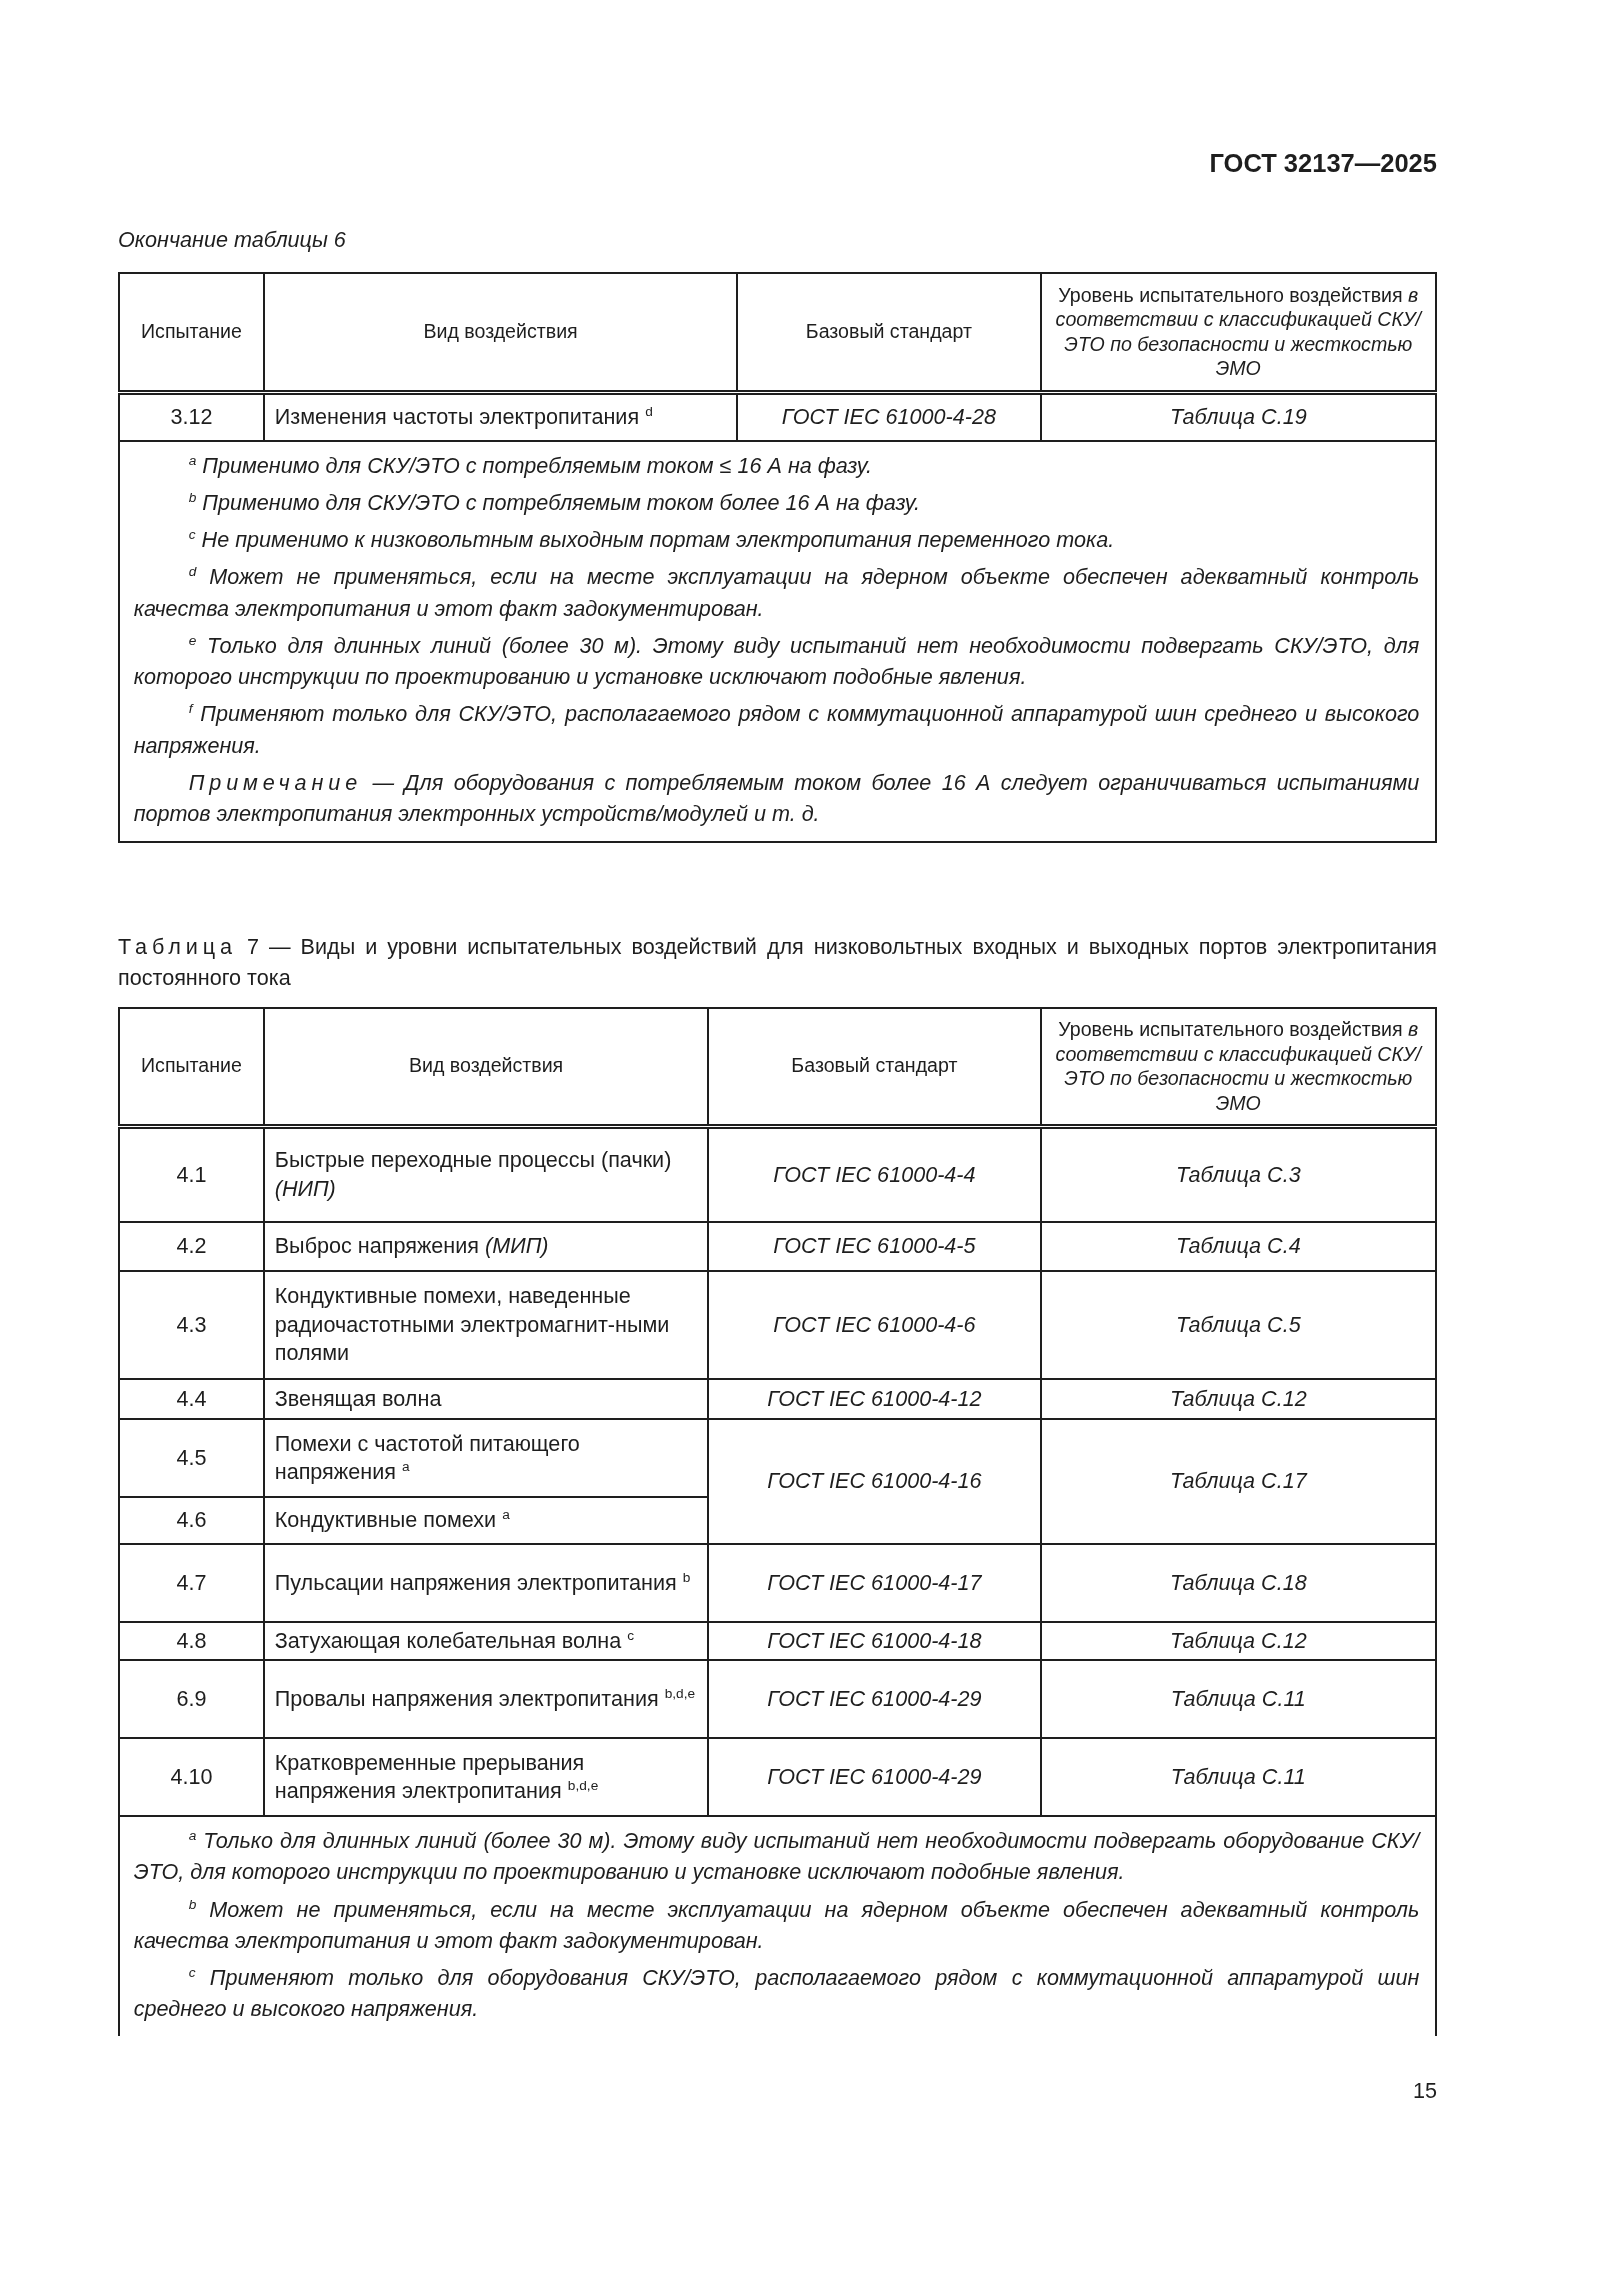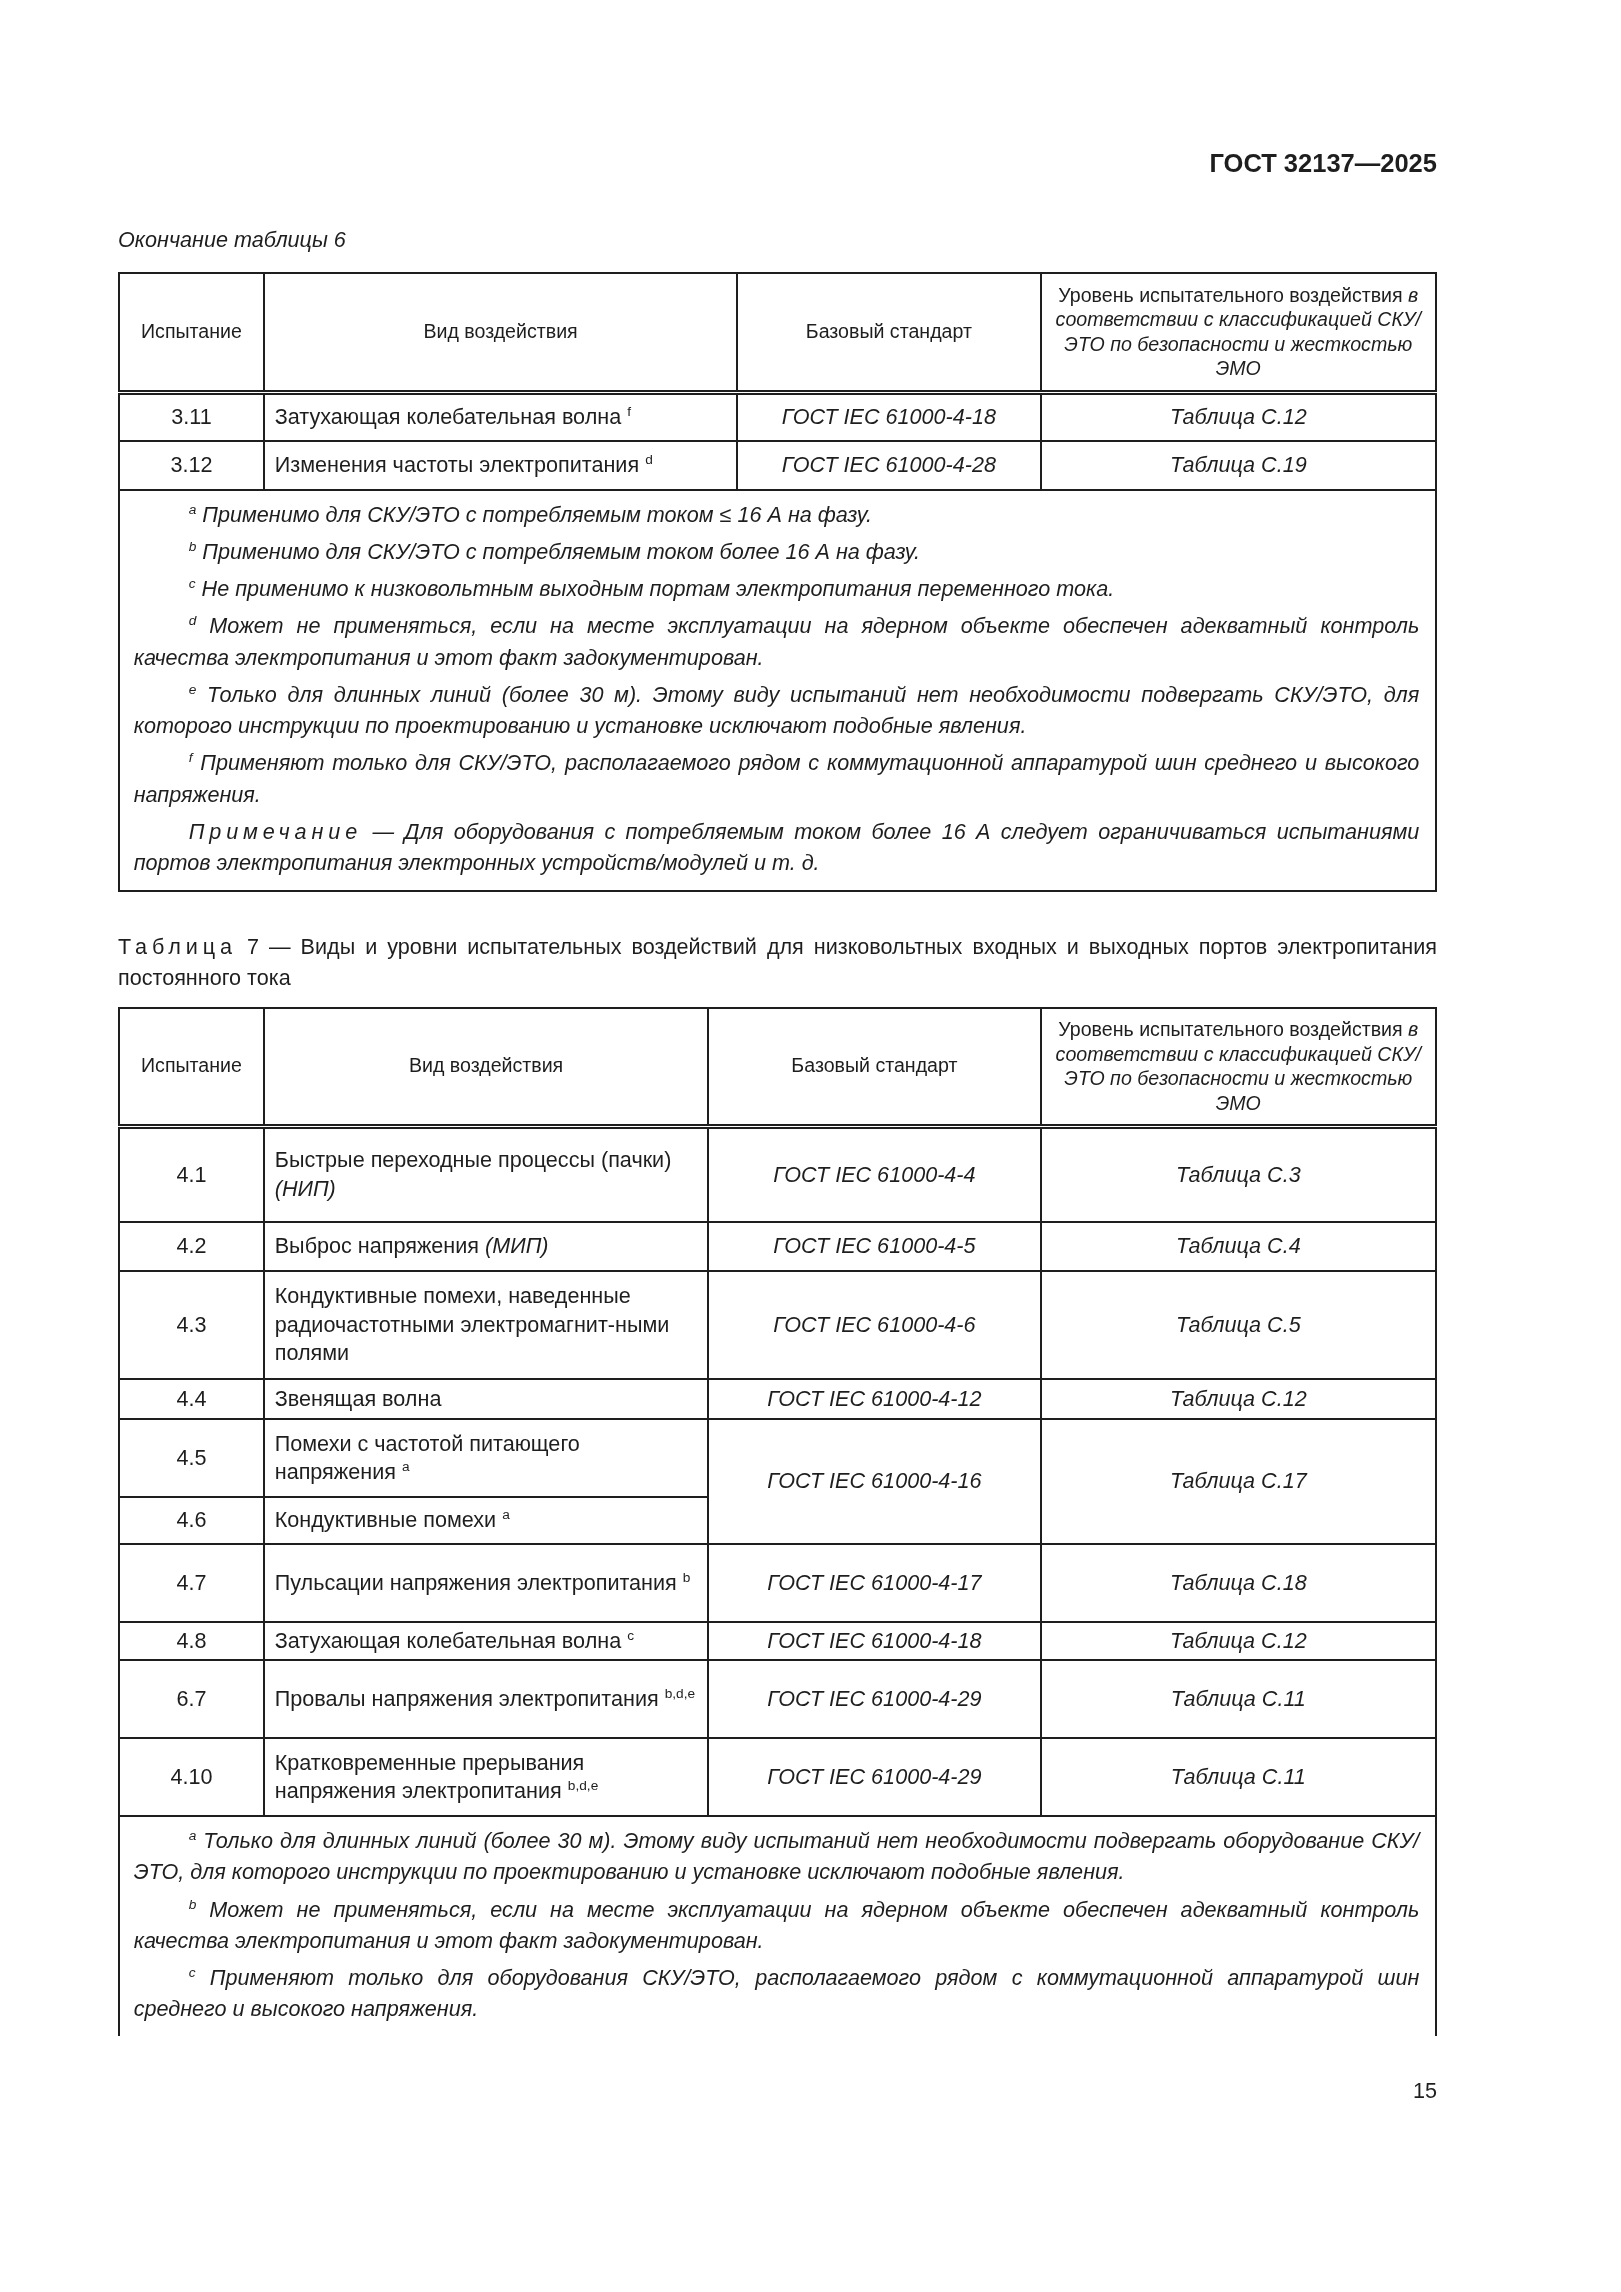--- a/index.html
+++ b/index.html
@@ -39,26 +39,20 @@
     </colgroup>
   <thead>
     <tr style="height:119px">
       <th>Испытание</th>
       <th>Вид воздействия</th>
       <th>Базовый стандарт</th>
       <th class="lvl"><span>Уровень испытательного воздействия </span><span class="i">в соответствии с классификацией СКУ/ЭТО по безопасности и жесткостью ЭМО</span></th>
     </tr>
   </thead>
   <tbody>
-    <tr style="height:49px">
-      <td class="c">3.11</td>
-      <td><span>Затухающая колебательная волна</span> <sup>f</sup></td>
-      <td class="c i">ГОСТ IEC 61000-4-18</td>
-      <td class="c i">Таблица С.12</td>
-    </tr>
     <tr style="height:49px">
       <td class="c">3.12</td>
       <td><span>Изменения частоты электропитания</span> <sup>d</sup></td>
       <td class="c i">ГОСТ IEC 61000-4-28</td>
       <td class="c i">Таблица С.19</td>
     </tr>
     <tr>
       <td colspan="4" class="notes" style="border-top:2.9px solid #1e1e1e">
         <p class="note"><sup>a</sup><span> Применимо для СКУ/ЭТО с потребляемым током ≤ 16 А на фазу.</span></p>
         <p class="note"><sup>b</sup><span> Применимо для СКУ/ЭТО с потребляемым током более 16 А на фазу.</span></p>
@@ -130,21 +124,21 @@
       <td class="c i">ГОСТ IEC 61000-4-17</td>
       <td class="c i">Таблица С.18</td>
     </tr>
     <tr style="height:32px">
       <td class="c">4.8</td>
       <td><span>Затухающая колебательная волна</span> <sup>c</sup></td>
       <td class="c i">ГОСТ IEC 61000-4-18</td>
       <td class="c i">Таблица С.12</td>
     </tr>
     <tr style="height:78px">
-      <td class="c">6.7</td>
+      <td class="c">6.9</td>
       <td><span>Провалы напряжения электропитания</span> <sup>b,d,e</sup></td>
       <td class="c i">ГОСТ IEC 61000-4-29</td>
       <td class="c i">Таблица С.11</td>
     </tr>
     <tr style="height:78px">
       <td class="c">4.10</td>
       <td><span>Кратковременные прерывания напряжения электропитания</span> <sup>b,d,e</sup></td>
       <td class="c i">ГОСТ IEC 61000-4-29</td>
       <td class="c i">Таблица С.11</td>
     </tr>

